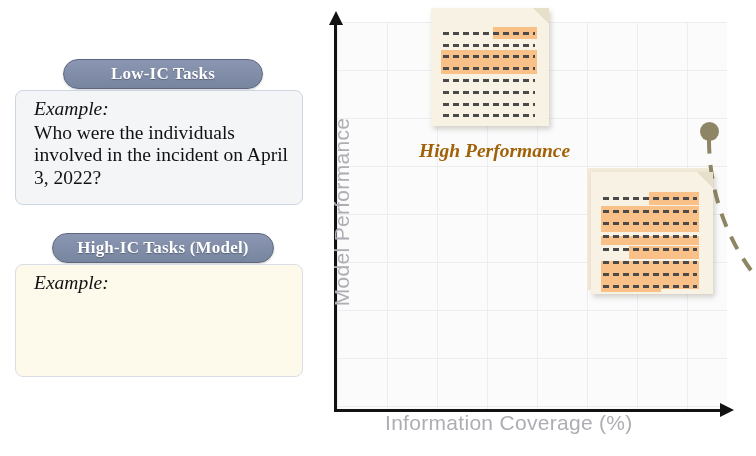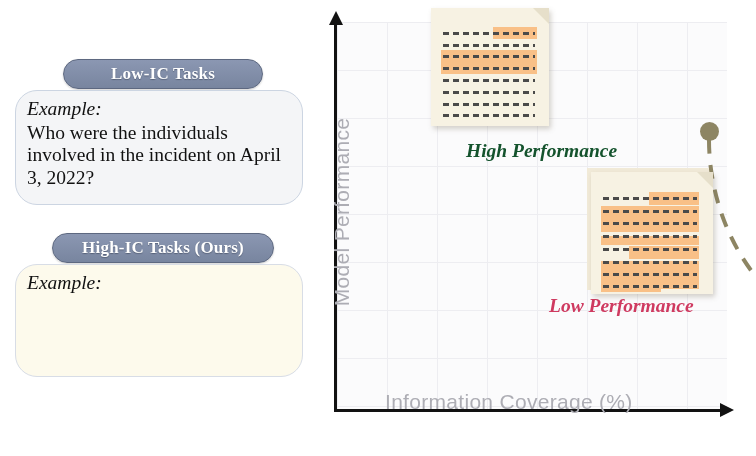--- a/index.html
+++ b/index.html
@@ -29,22 +29,22 @@
     letter-spacing:.2px;
     text-shadow:0 1px 1px rgba(40,48,66,.45);
     box-shadow:0 1px 2px rgba(0,0,0,.18);
   }
   #pill-low{left:63px;top:59px;width:200px;}
   #pill-high{left:52px;top:233px;width:222px;}
 
   .card{
     position:absolute;
     box-sizing:border-box;
-    border-radius:22px;
-    padding:7px 11px 8px 11px;
+    border-radius:8px;
+    padding:7px 11px 8px 18px;
   }
   #card-low{
     left:15px;top:90px;width:288px;height:115px;
     background:#f4f5f7;
     border:1.5px solid #ccd5e2;
   }
   #card-high{
     left:15px;top:264px;width:288px;height:113px;
     background:#fdfaec;
     border:1.5px solid #d8dde6;
@@ -99,34 +99,34 @@
     font-family:"Liberation Sans", sans-serif;
     font-size:21px;
     letter-spacing:.3px;
     white-space:nowrap;
   }
   #ylabel{
     left:-88px;top:200px;
     width:230px;text-align:center;
     transform:rotate(-90deg);
   }
-  #xlabel{left:70px;top:390px;}
+  #xlabel{left:70px;top:411px;}
 
   .curve-svg{position:absolute;left:0;top:0;width:441px;height:456px;}
 
   .dot{position:absolute;border-radius:50%;}
   #dot-start{left:385px;top:122px;width:19px;height:19px;background:#8d8563;}
 
   .annot{
     position:absolute;
     font-style:italic;font-weight:bold;
     font-size:19.5px;line-height:1.08;
     white-space:nowrap;
   }
-  #annot-high{left:104px;top:140px;color:#14532d;margin-left:47px;}
+  #annot-high{left:104px;top:140px;color:#a16207;}
   #annot-low{left:234px;top:295px;color:#cf3a60;}
   .annot .l2{display:block;text-align:center;}
   .annot .l1{display:block;text-align:center;}
 
   
   .doc{
     position:absolute;
     background:#f7f2e3;
     box-shadow:2px 3px 5px rgba(120,110,90,.30);
   }
@@ -159,21 +159,21 @@
     <div class="pill" id="pill-low">
       <span>Low-IC Tasks</span>
     </div>
 
     <div class="card" id="card-low">
       <div class="ex-label">Example:</div>
       <div class="ex-body">Who were the individuals involved in the incident on April 3, 2022?</div>
     </div>
 
     <div class="pill" id="pill-high">
-      <span>High-IC Tasks (Ours)</span>
+      <span>High-IC Tasks (Model)</span>
     </div>
 
     <div class="card" id="card-high">
       <div class="ex-label">Example:</div>
     </div>
 
   </div>
 
   <div class="chart">
 
@@ -192,21 +192,20 @@
       <polygon points="636,359 652,366 635,374" fill="#8d8563"></polygon>
     </svg>
 
     <div class="dot" id="dot-start"></div>
 
     <div class="annot" id="annot-high">
       <span class="l1">High Performance</span>
     </div>
 
     <div class="annot" id="annot-low">
-      <span class="l1">Low Performance</span>
     </div>
 
     <div class="doc" id="doc1">
       <div class="fold"></div>
       <div class="inner">
         <div class="hl" style="left:62px;top:19px;width:44px;height:12px;"></div>
         <div class="hl" style="left:10px;top:42px;width:96px;height:24px;"></div>
         <div class="ln" style="left:12px;top:24px;width:92px;"></div>
         <div class="ln" style="left:12px;top:36px;width:92px;"></div>
         <div class="ln" style="left:12px;top:47px;width:92px;"></div>

